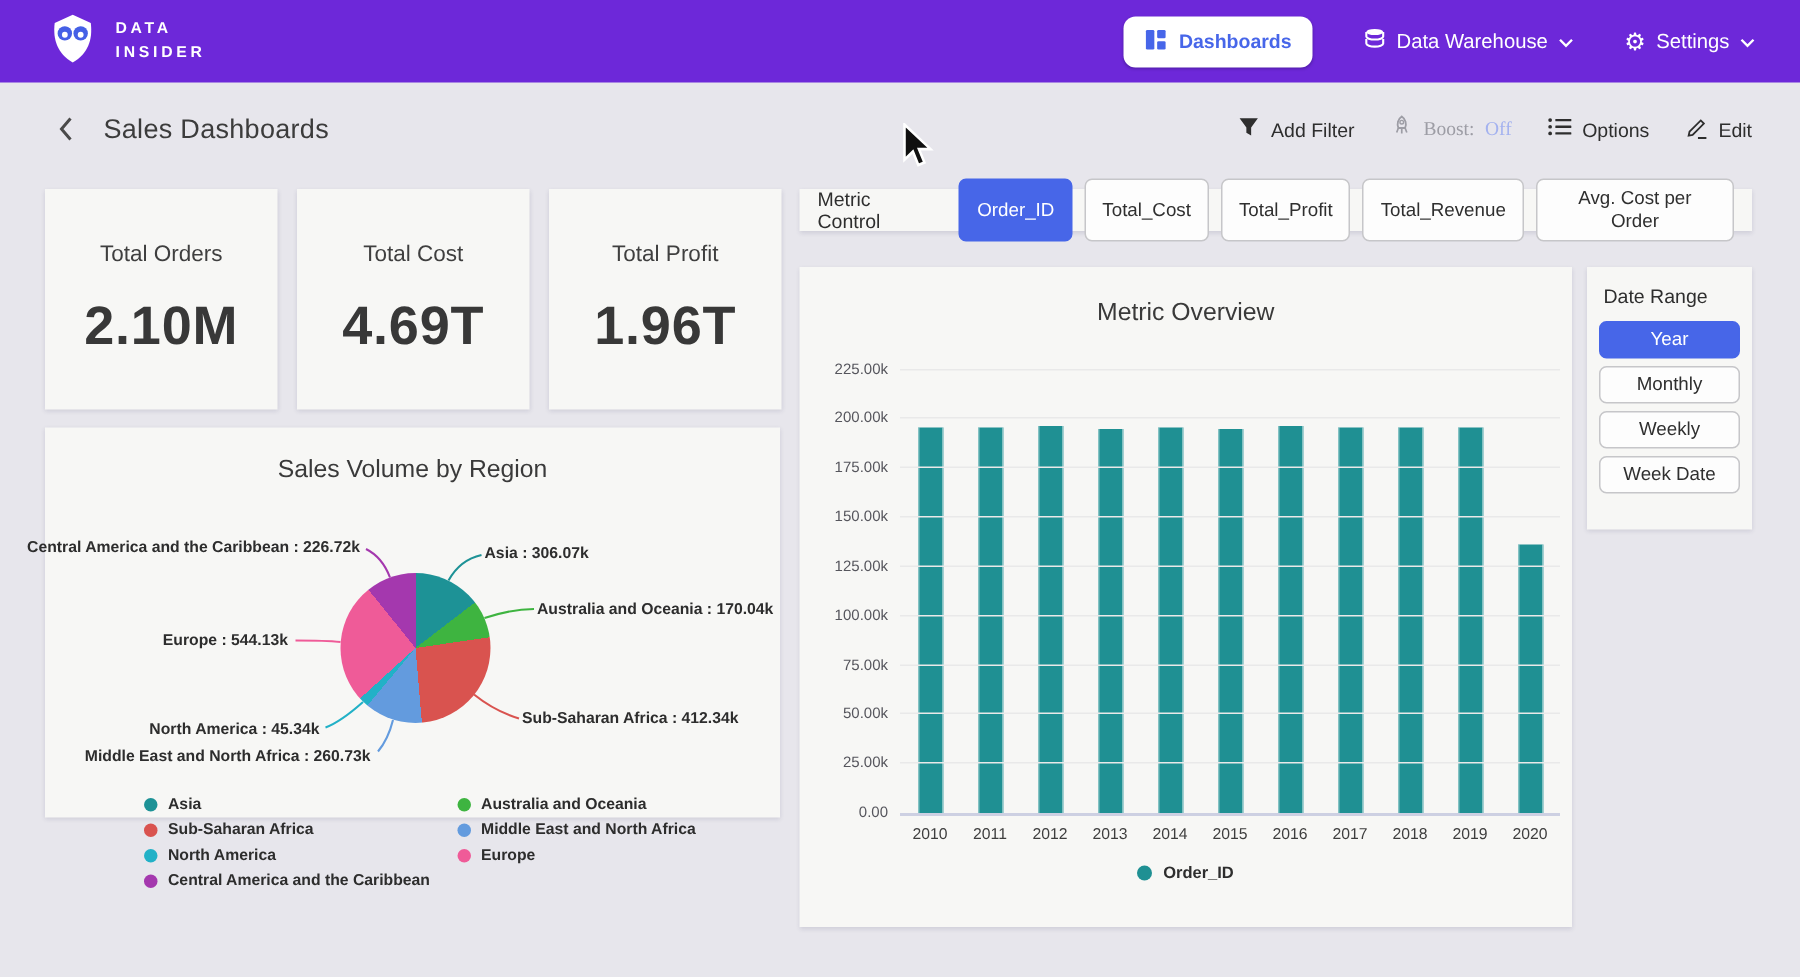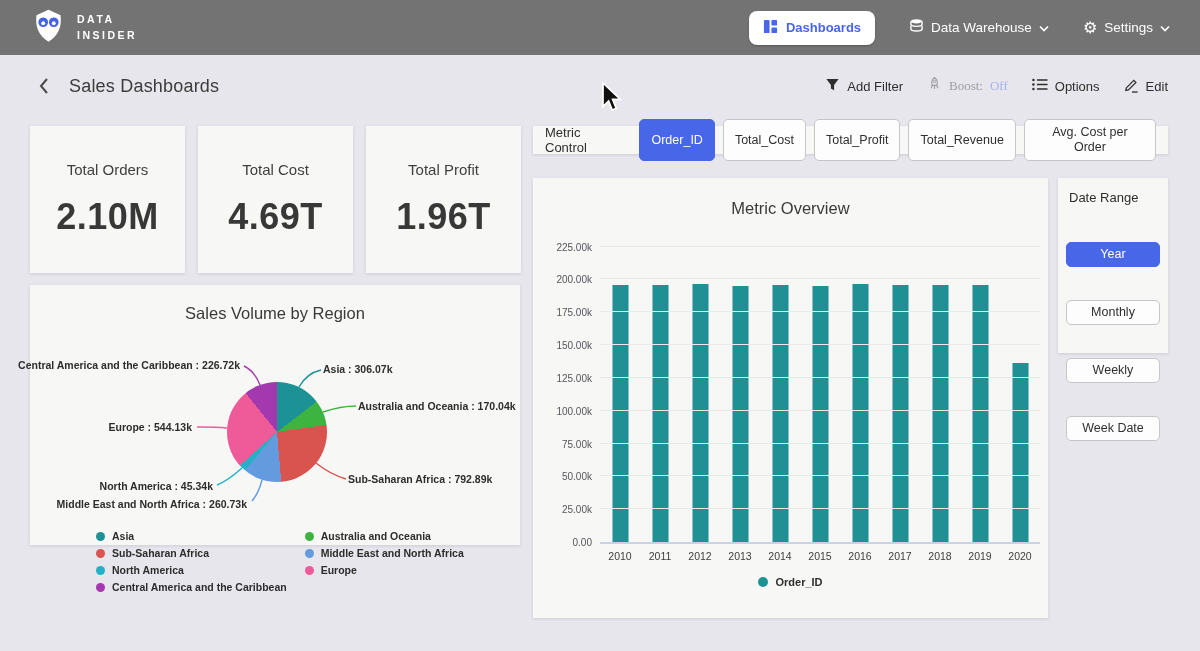--- a/index.html
+++ b/index.html
@@ -7,21 +7,21 @@
   body {
     font-family:"Liberation Sans","DejaVu Sans",sans-serif;
     background:#e7e6ec; overflow:hidden; position:relative;
     -webkit-font-smoothing:antialiased;
   }
   .app { position:absolute; inset:0; }
 
   
   .topbar {
     position:absolute; top:0; left:0; width:1200px; height:55px;
-    background:#737373; display:flex; align-items:center;
+    background:#6d28d9; display:flex; align-items:center;
     justify-content:space-between; padding:0 30px;
   }
   .brand { display:flex; align-items:center; gap:10px; cursor:pointer; }
   .brand-text { color:#fff; font-size:10.5px; font-weight:bold; letter-spacing:2.5px; line-height:1.45; }
   .nav-right { display:flex; align-items:center; gap:34px; }
   .nav-pill {
     background:#fff; border:none; border-radius:8px; padding:8px 14px;
     display:flex; align-items:center; gap:8px; color:#4766e9;
     font-size:13px; font-weight:bold; cursor:pointer;
     box-shadow:0 1px 2px rgba(0,0,30,.25);
@@ -62,21 +62,21 @@
     background:#fdfdfd; border:1px solid #c6c6c9; border-radius:5px;
     font-size:12.5px; color:#2f2f2f; padding:5px 11px; cursor:pointer;
     font-family:inherit; line-height:1.2;
   }
   .btn.selected { background:#4766e8; border-color:#4766e8; color:#fff; }
 
   
   .date-panel { left:1058px; top:178px; width:110px; height:175px; padding:10px 8px; }
   .date-label { font-size:13px; color:#2e2e2e; margin:2px 0 9px 3px; }
   .date-options { display:flex; flex-direction:column; gap:5px; }
-  .date-options .btn { width:94px; height:25px; padding:0; text-align:center;margin-top:28px; }
+  .date-options .btn { width:94px; height:25px; padding:0; text-align:center; }
 
   
   .bar-panel { left:533px; top:178px; width:515px; height:440px; }
   .chart-title { position:absolute; left:0; width:100%; text-align:center; font-size:16.5px; font-weight:400; color:#3a3a3a; }
   .bar-title { top:21px; }
   .plot { position:absolute; left:67px; top:62px; width:440px; height:304px; border-bottom:2px solid #cdd0e2; }
   .gridline { position:absolute; left:0; width:100%; height:1px; background:#e9e9e9; }
   .ytick { position:absolute; right:calc(100% + 8px); transform:translateY(50%); font-size:10px; color:#55555c; white-space:nowrap; }
   .bars { position:absolute; inset:0; display:flex; align-items:flex-end; }
   .bar-slot { flex:1; display:flex; justify-content:center; align-items:flex-end; height:100%; }
@@ -343,21 +343,21 @@
       <path d="M269,102 C274,93 282,87 291,85" fill="none" stroke-width="1.4" stroke="#1d9296"></path>
       <path d="M293,127 C305,123 315,121 326,121" fill="none" stroke-width="1.4" stroke="#3eb440"></path>
       <path d="M286,178 C296,186 306,191 316,194" fill="none" stroke-width="1.4" stroke="#d9534f"></path>
       <path d="M232,195 C230,203 227,210 222,216" fill="none" stroke-width="1.4" stroke="#639bde"></path>
       <path d="M212,183 C203,191 195,197 187,200" fill="none" stroke-width="1.4" stroke="#22b1c7"></path>
       <path d="M197,143 C187,142 177,142 167,142" fill="none" stroke-width="1.4" stroke="#ef5b98"></path>
       <path d="M230,100 C227,92 222,85 214,81" fill="none" stroke-width="1.4" stroke="#a438ae"></path>
     </svg>
     <div class="pie-label pl-asia">Asia : 306.07k</div>
     <div class="pie-label pl-aus">Australia and Oceania : 170.04k</div>
-    <div class="pie-label pl-ssa">Sub-Saharan Africa : 792.89k</div>
+    <div class="pie-label pl-ssa">Sub-Saharan Africa : 412.34k</div>
     <div class="pie-label pl-mena">Middle East and North Africa : 260.73k</div>
     <div class="pie-label pl-na">North America : 45.34k</div>
     <div class="pie-label pl-eur">Europe : 544.13k</div>
     <div class="pie-label pl-cac">Central America and the Caribbean : 226.72k</div>
     <div class="pie-legend">
         <div class="pie-legend-col">
           <div class="pie-legend-item">
             <span class="legend-dot" style="background: rgb(29, 146, 150);"></span>
             <span>Asia</span>
           </div>

